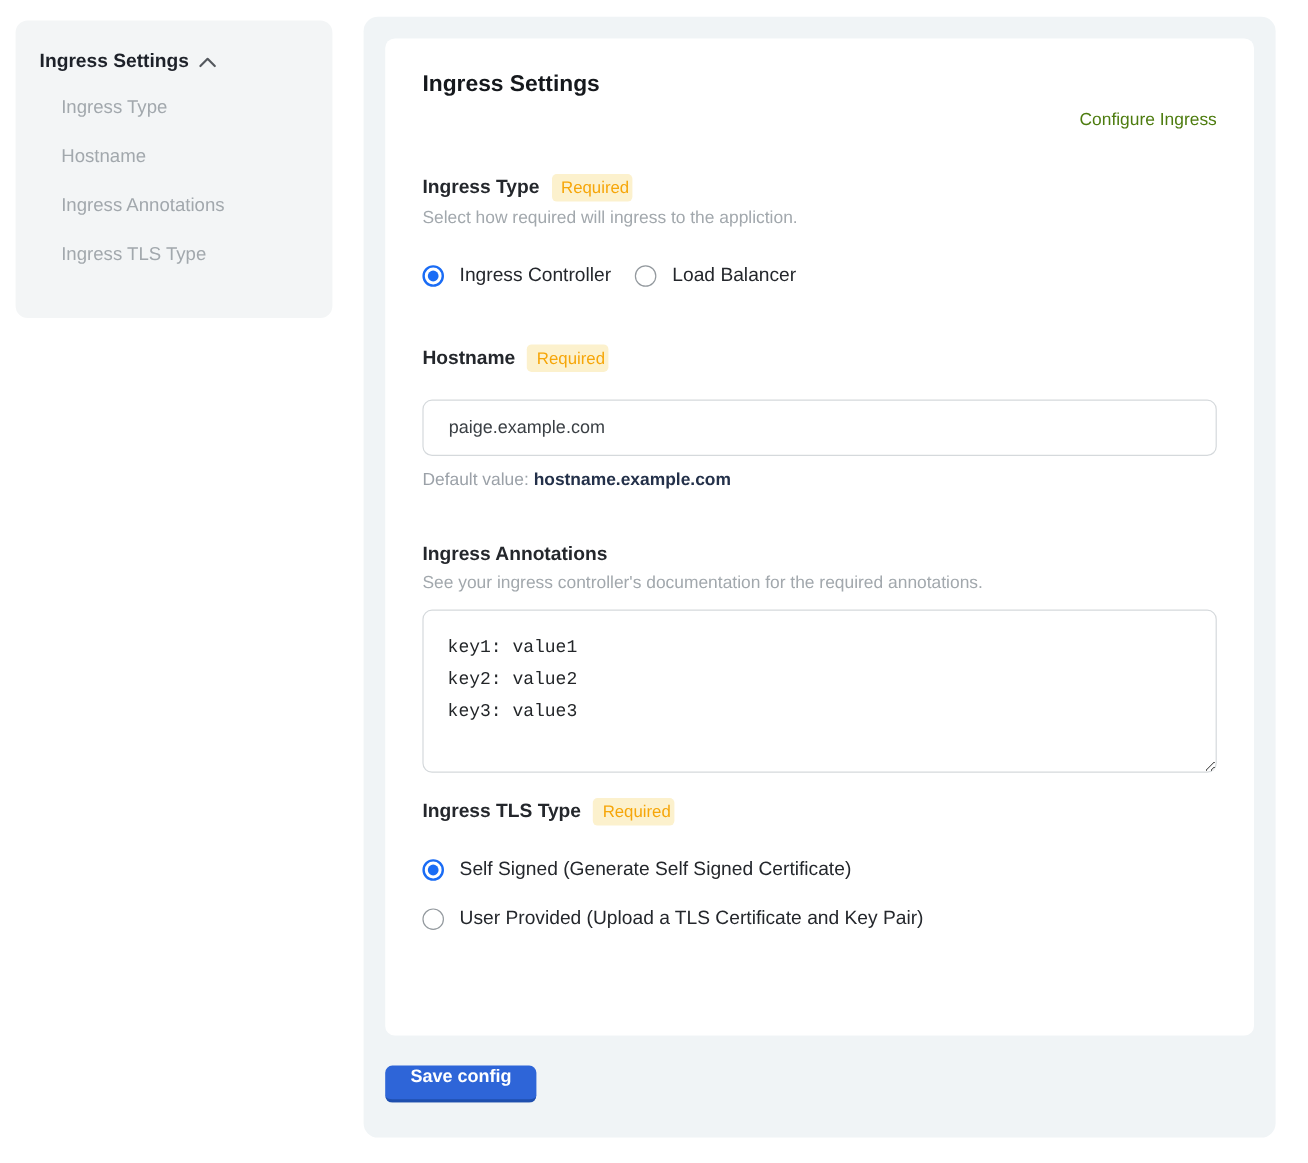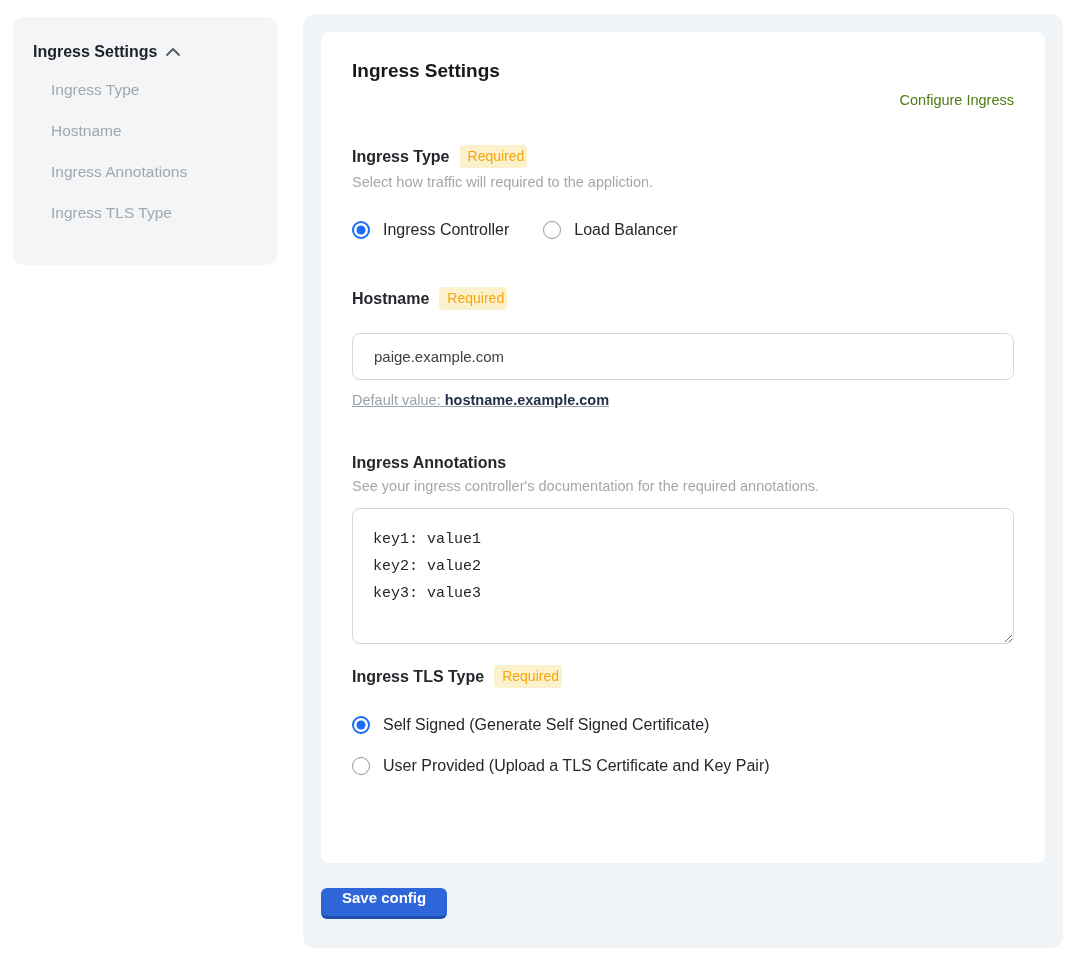--- a/index.html
+++ b/index.html
@@ -55,21 +55,21 @@
   .field-label-row { display: flex; align-items: center; gap: 10px; }
   .field-label { font-size: 16px; font-weight: 600; color: #24272c; }
   .badge {
     background: #fcf1cd; color: #f6a609;
     font-size: 14px; font-weight: 400;
     padding: 3px 3px 4px 8px; border-radius: 4px;
   }
   .field-help { margin-top: 6px; font-size: 14.5px; color: #a2a8ad; }
 
   
-  .radio-row-horizontal { display: flex; gap: 34px; margin-top: 31px; }
+  .radio-row-horizontal { display: flex; gap: 20px; margin-top: 31px; }
   .radio-option { display: flex; align-items: center; gap: 13px; cursor: pointer; }
   .radio-option .radio-label { font-size: 16px; color: #24272c; }
   .radio-circle {
     width: 18px; height: 18px; border-radius: 50%;
     border: 1.5px solid #93999e; background: #ffffff;
     position: relative; flex: 0 0 auto;
   }
   .radio-circle.checked { border: 2px solid #1a6cf5; }
   .radio-circle.checked::after {
     content: ""; position: absolute;
@@ -82,21 +82,21 @@
     margin-top: 23px;
     width: 100%; height: 47px;
     border: 1px solid #d5d9dc; border-radius: 8px;
     padding: 10px 21px;
     font-size: 15px; color: #3a3f44;
     font-family: "Liberation Sans", sans-serif;
     background: #ffffff;
     outline: none;
     display: block;
   }
-  .default-line { margin-top: 12px; font-size: 14.5px; color: #9ba1a8; text-decoration: underline; }
+  .default-line { margin-top: 12px; font-size: 14.5px; color: #9ba1a8; }
   .default-line b { color: #233049; font-weight: 700; }
 
   .annotations-textarea {
     margin-top: 14px;
     width: 100%; height: 136px;
     border: 1px solid #d5d9dc; border-radius: 8px;
     padding: 17px 20px;
     font-family: "Liberation Mono", "DejaVu Sans Mono", monospace;
     font-size: 15px; line-height: 27px; color: #232629;
     resize: vertical;
@@ -152,21 +152,21 @@
   <div class="card">
 
     <h1 class="card-title">Ingress Settings</h1>
     <div class="card-subtitle">Configure Ingress</div>
 
     <section class="section mt-sec1">
       <div class="field-label-row">
         <span class="field-label">Ingress Type</span>
         <span class="badge">Required</span>
       </div>
-      <div class="field-help">Select how traffic will required to the appliction.</div>
+      <div class="field-help">Select how required will ingress to the appliction.</div>
       <div class="radio-row-horizontal">
         <label class="radio-option">
           <span class="radio-circle checked"></span>
           <span class="radio-label">Ingress Controller</span>
         </label>
         <label class="radio-option">
           <span class="radio-circle"></span>
           <span class="radio-label">Load Balancer</span>
         </label>
       </div>

